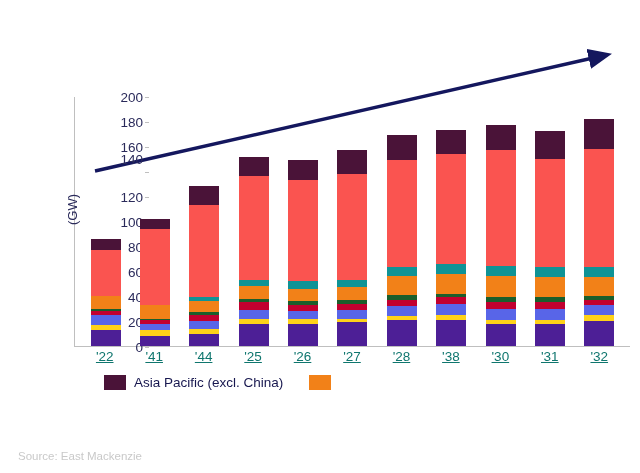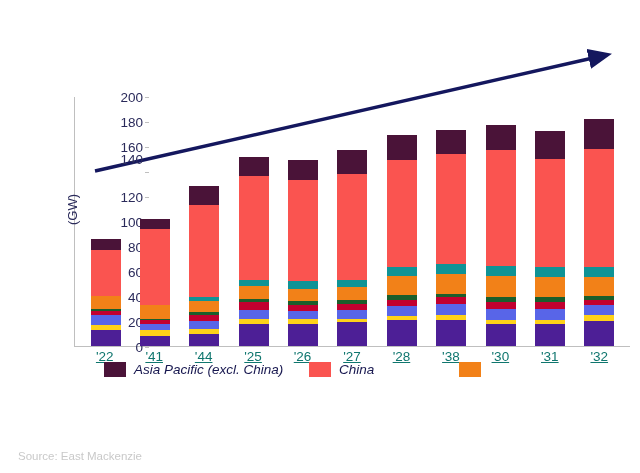--- a/index.html
+++ b/index.html
@@ -107,28 +107,27 @@
     background:#ffffff;
     display:flex;align-items:center;justify-content:center;
     font-size:13.5px;font-weight:bold;
     color:#15175c;
     white-space:nowrap;
   }
 
   
   .legend{
     position:absolute;
-    left:104px;top:357px;
+    left:104px;top:370px;
     width:520px;
     display:grid;
     grid-template-columns:205px 150px 165px;
     grid-auto-rows:24px;
     grid-auto-flow:column;
     align-items:center;
-    font-style:italic;
   }
   .legend-item{display:flex;align-items:center;gap:8px;}
   .swatch{
     width:22px;height:15px;flex:0 0 auto;display:inline-block;
   }
   .legend-label{
     font-size:13.5px;color:#17174f;white-space:nowrap;
   }
 
   
@@ -318,23 +317,19 @@
       <div class="xtick">'31</div>
       <div class="xtick">'32</div>
     </div>
 
   <div class="legend">
       <div class="legend-item">
         <span class="swatch" style="background: rgb(74, 19, 56);"></span>
         <span class="legend-label">Asia Pacific (excl. China)</span>
       </div>
       <div class="legend-item">
-        <span class="swatch" style="background: rgb(250, 84, 80);"></span>
-        <span class="legend-label">China</span>
-      </div>
-      <div class="legend-item">
         <span class="swatch" style="background: rgb(242, 129, 24);"></span>
       </div>
     </div>
 
   <div class="source">Source: East Mackenzie</div>
 
 </div>
 
 </body></html>

